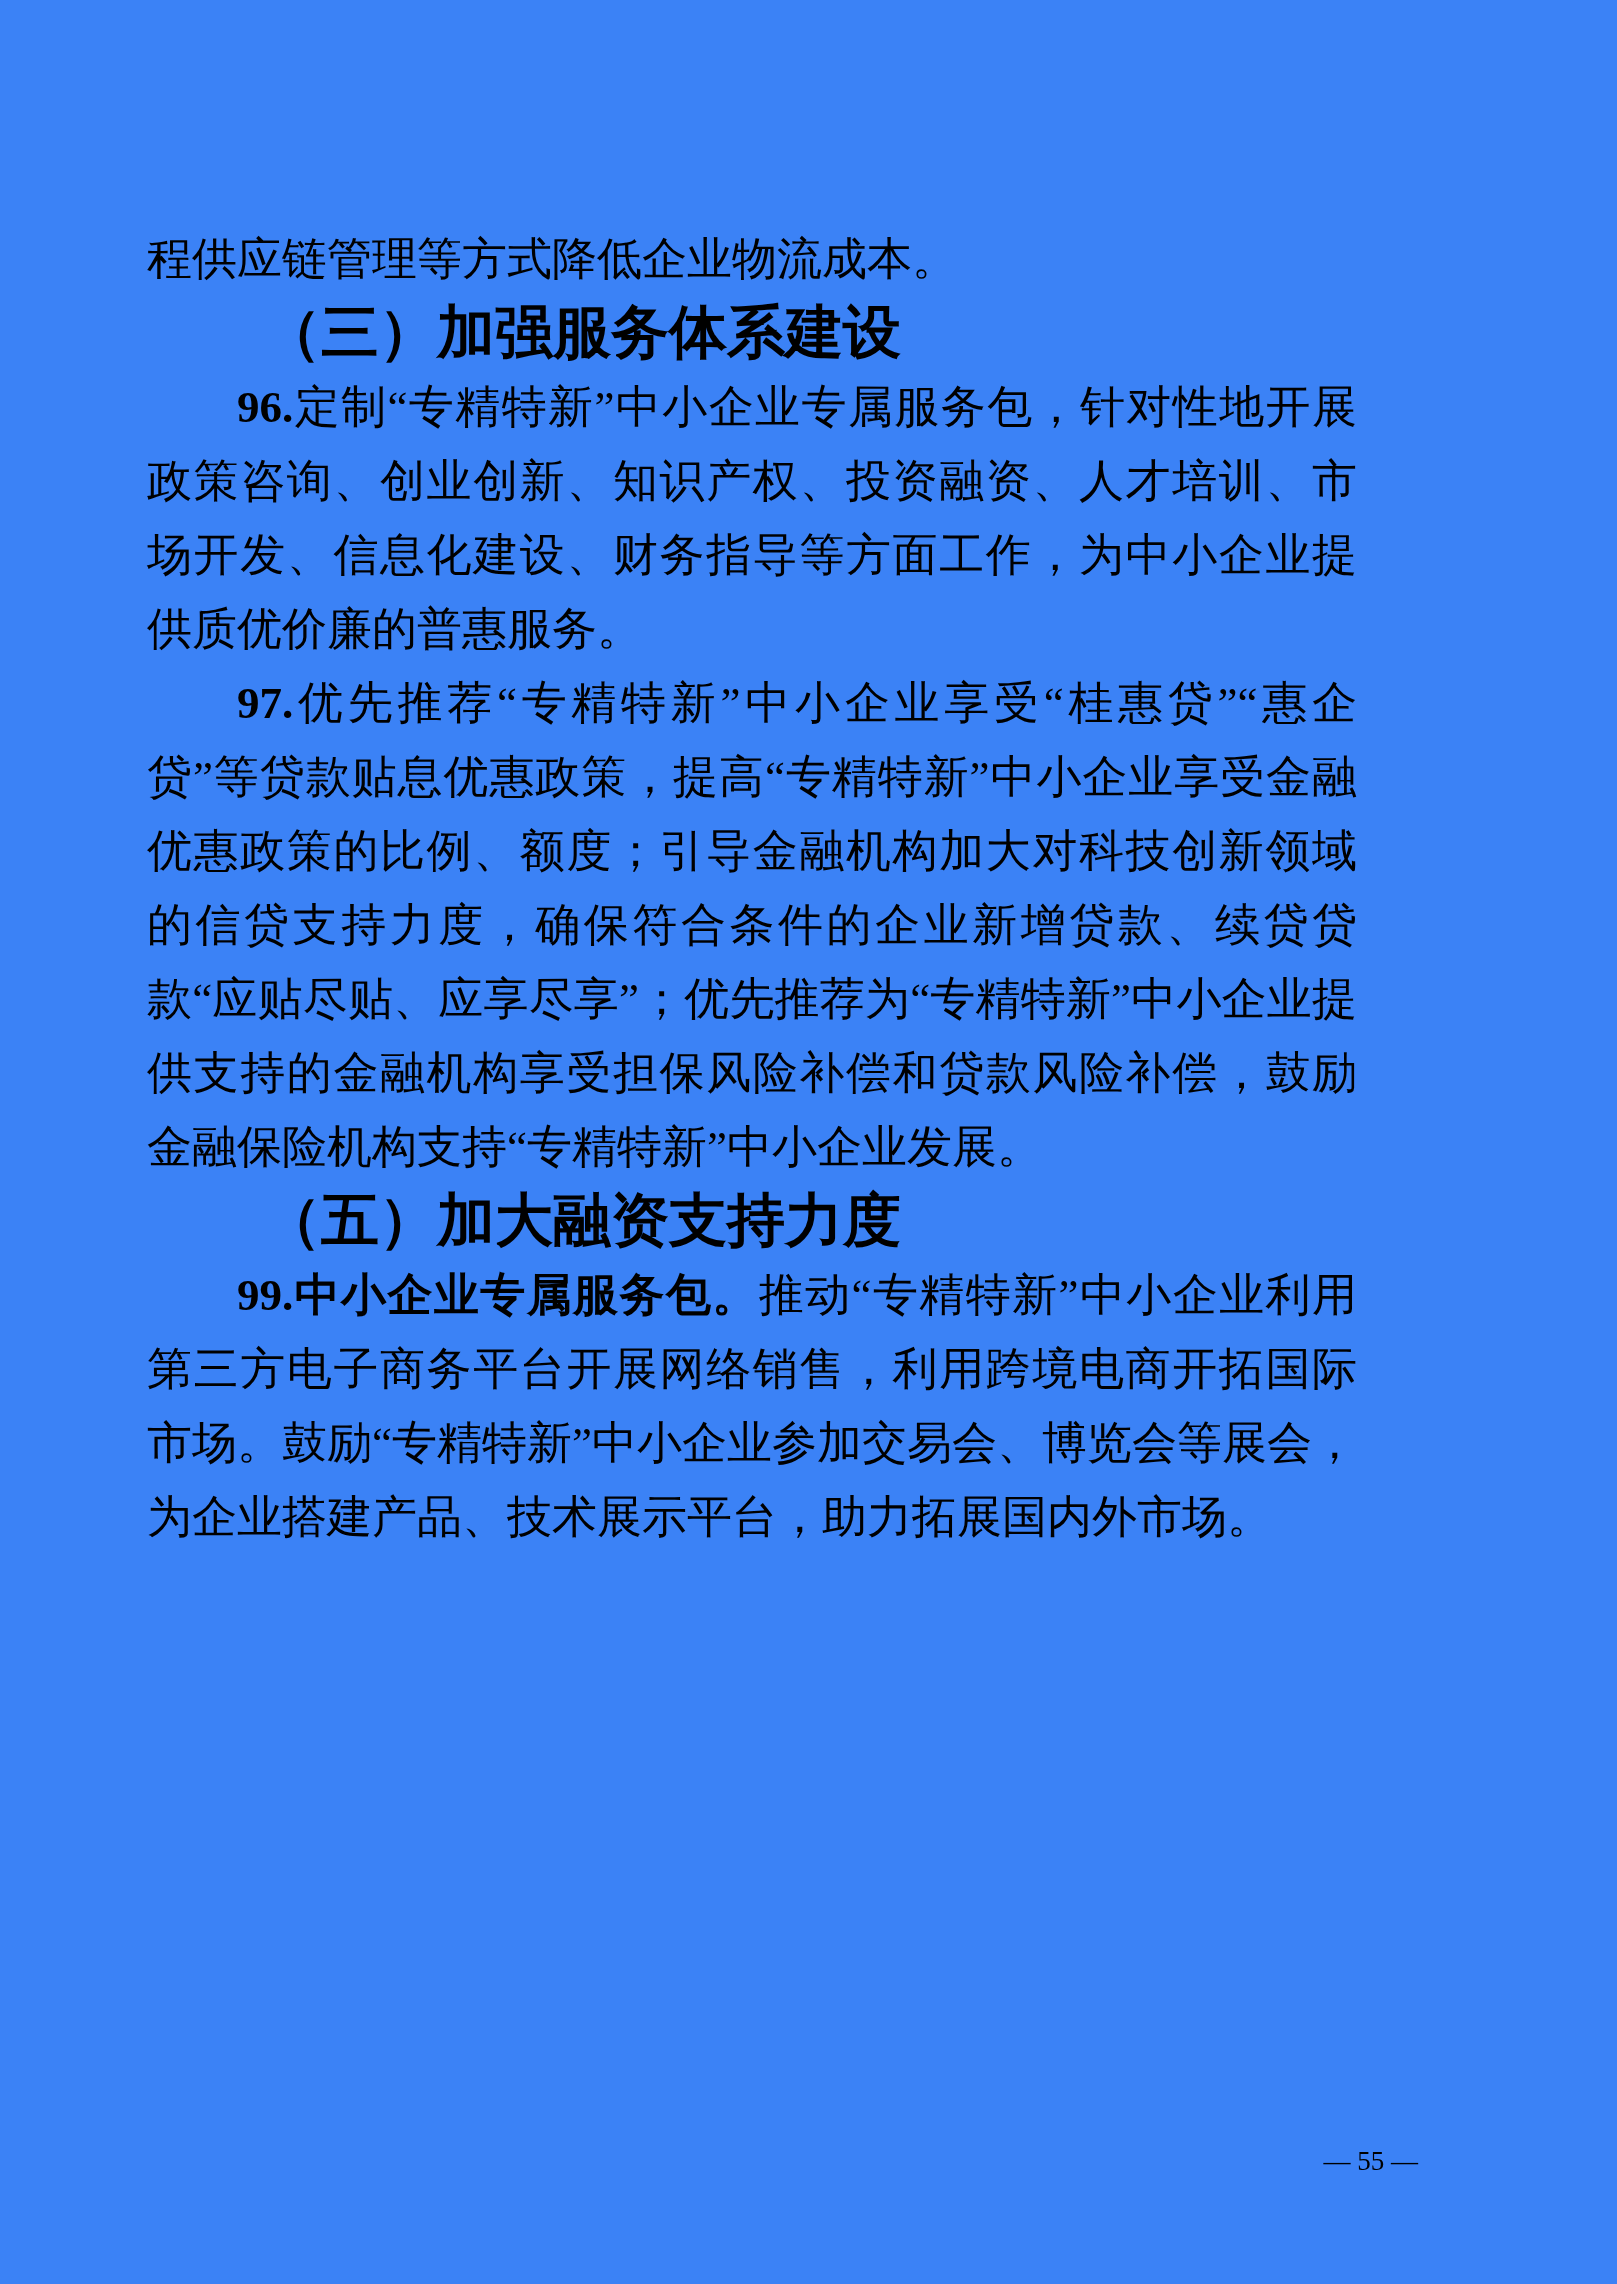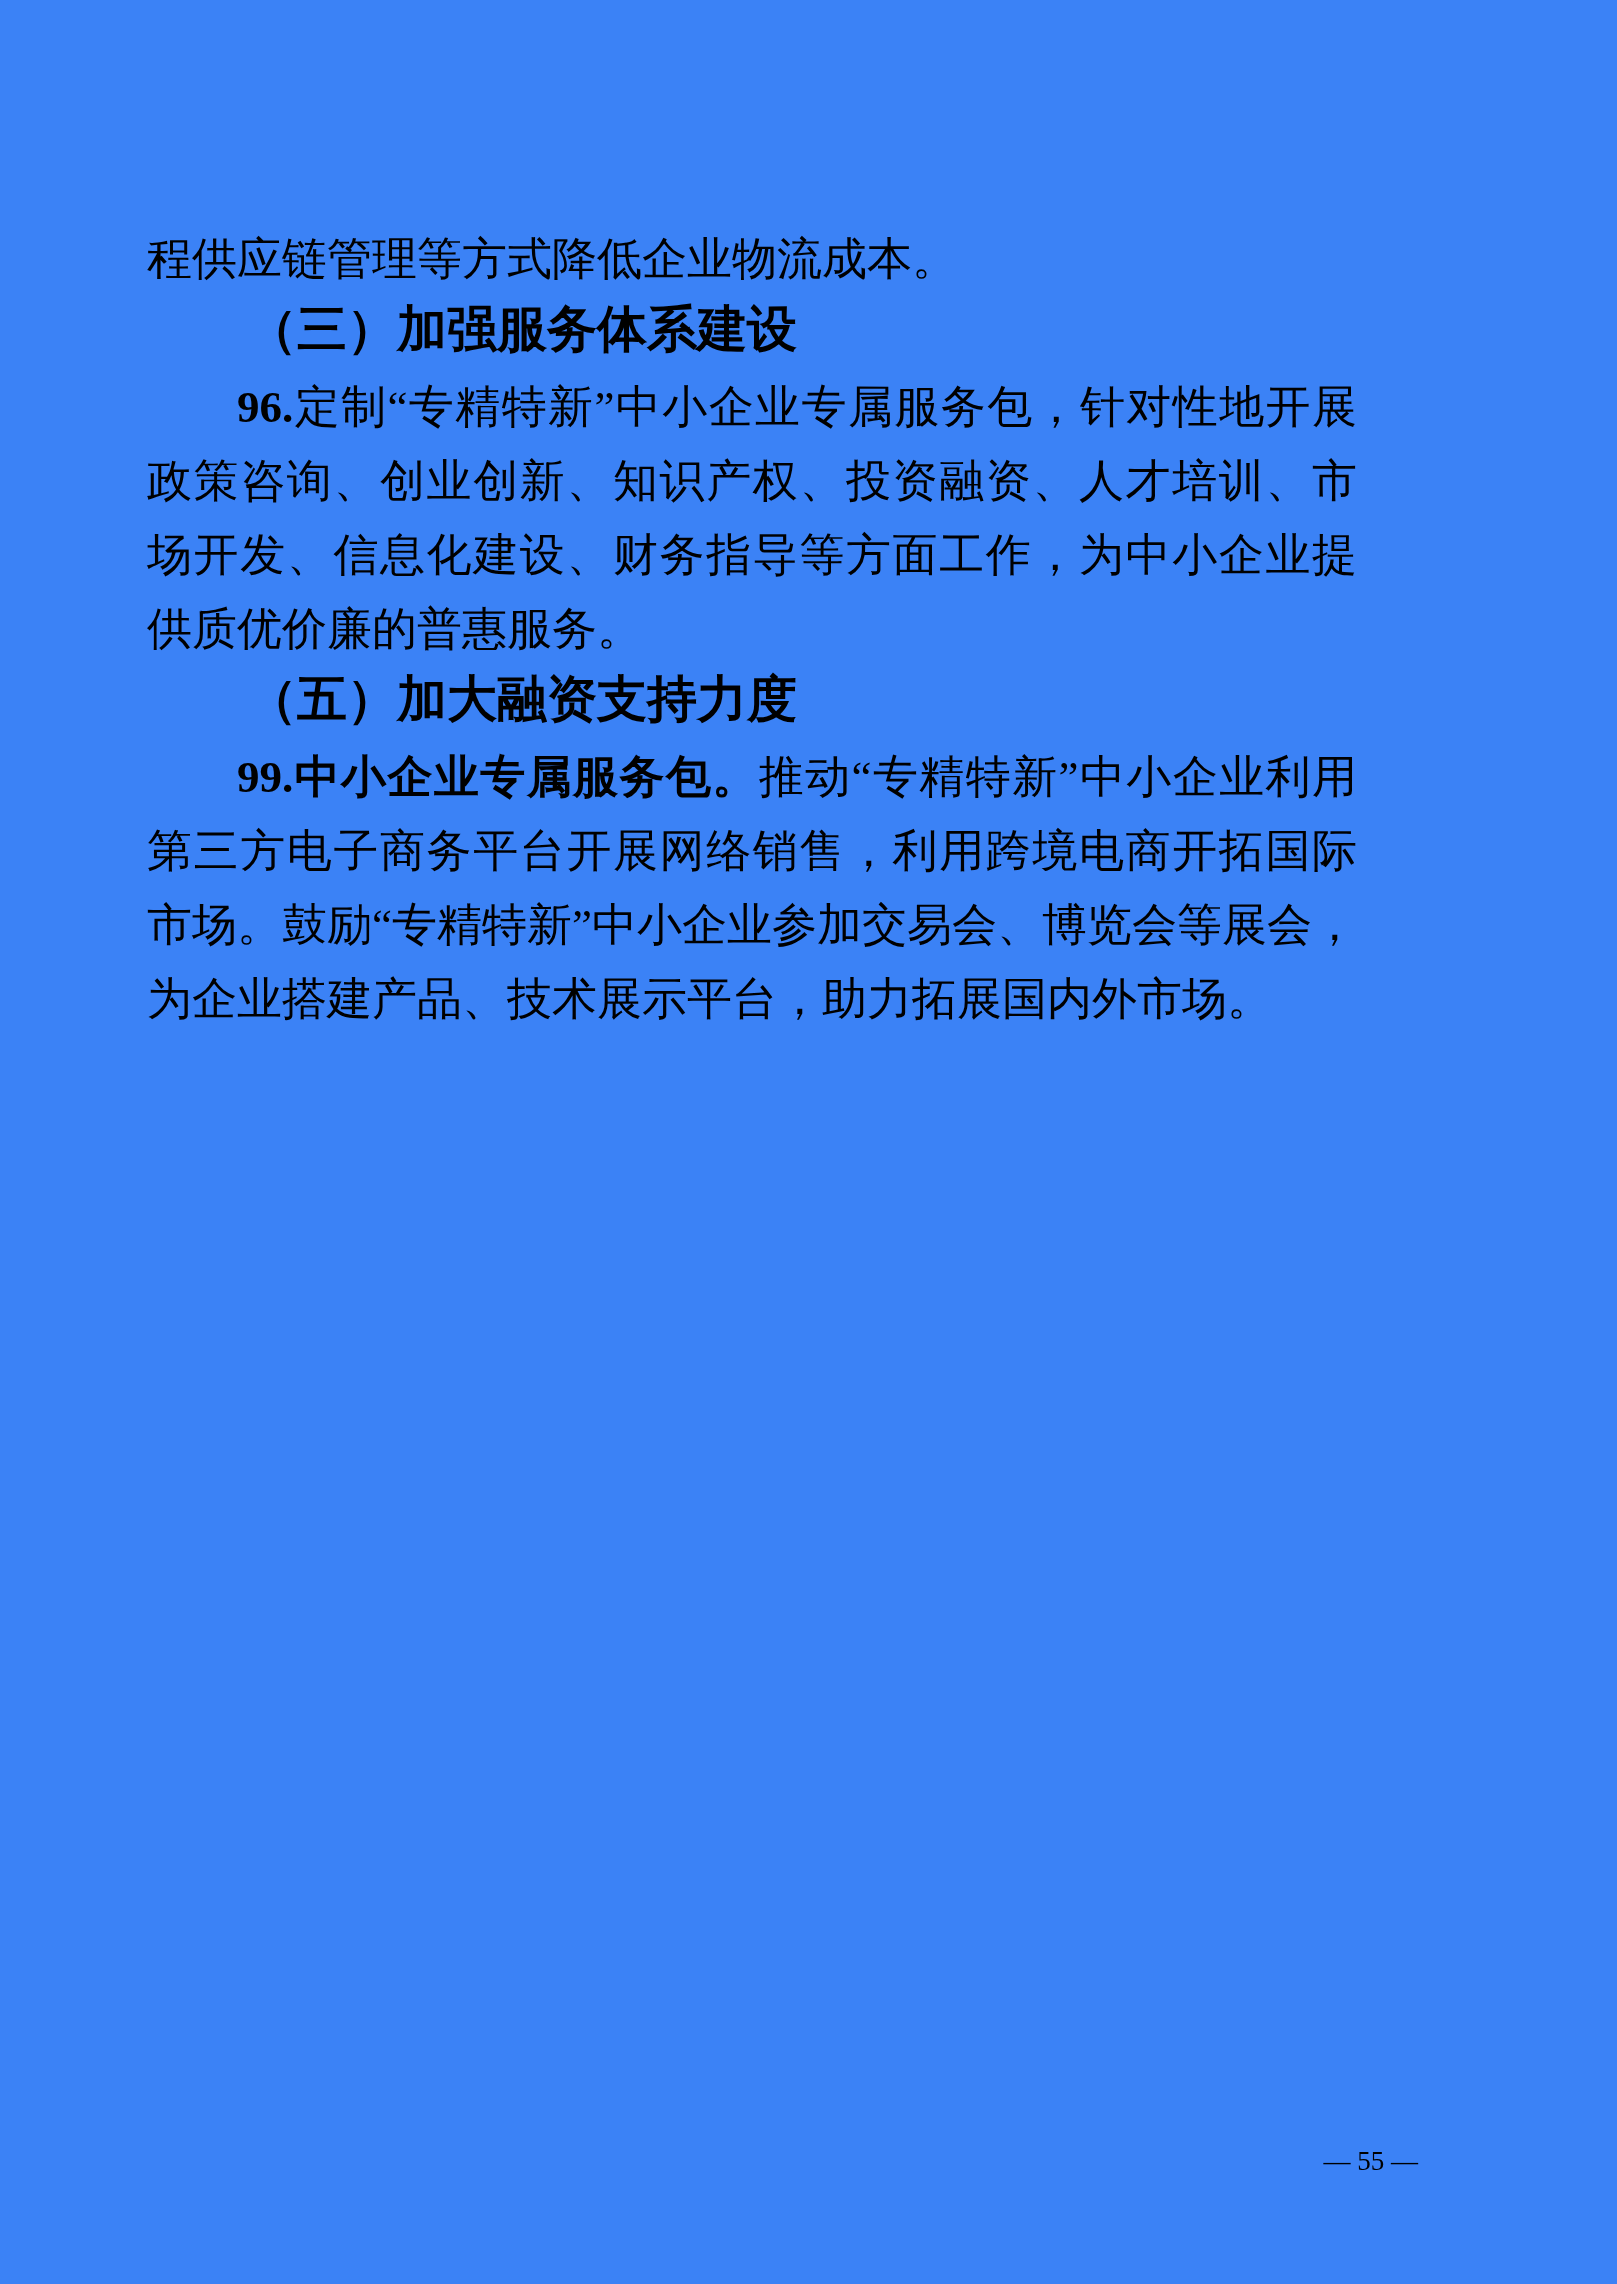--- a/index.html
+++ b/index.html
@@ -31,23 +31,23 @@
     text-justify: inter-character;
   }
   .content p, .content h2 {
     margin: 0;
     padding: 0;
   }
   .para-indent {
     text-indent: 2em;
   }
   .heading {
-    font-family: Liberation Mono, monospace;
+    font-family: Liberation Serif, serif;
     font-weight: 700;
-    font-size: 50px;
+    font-size: 58px;
     text-indent: 2em;
   }
   .item-num {
     font-family: "Liberation Serif", "DejaVu Serif", serif;
     font-weight: 700;
     margin-top: 40px;
   }
   .item-lead {
     font-family: "Liberation Sans", "DejaVu Sans", sans-serif;
     font-weight: 700;
@@ -69,20 +69,21 @@
 <div class="page">
   <div class="content">
 
     <p class="para"><span>程供应链管理等方式降低企业物流成本。</span></p>
 
     <h2 class="heading">（三）加强服务体系建设</h2>
 
     <p class="para para-indent"><span class="item-num">96.</span><span class="item-lead"></span><span>定制“专精特新”中小企业专属服务包，针对性地开展政策咨询、创业创新、知识产权、投资融资、人才培训、市场开发、信息化建设、财务指导等方面工作，为中小企业提供质优价廉的普惠服务。</span></p>
 
 
+    <p class="para para-indent"><span class="item-num">97.</span><span class="item-lead"></span><span>优先推荐“专精特新”中小企业享受“桂惠贷”“惠企贷”等贷款贴息优惠政策，提高“专精特新”中小企业享受金融优惠政策的比例、额度；引导金融机构加大对科技创新领域的信贷支持力度，确保符合条件的企业新增贷款、续贷贷款“应贴尽贴、应享尽享”；优先推荐为“专精特新”中小企业提供支持的金融机构享受担保风险补偿和贷款风险补偿，鼓励金融保险机构支持“专精特新”中小企业发展。</span></p>
 
     <h2 class="heading">（五）加大融资支持力度</h2>
 
 
     <p class="para para-indent"><span class="item-num">99.</span><span class="item-lead">中小企业专属服务包。</span><span>推动“专精特新”中小企业利用第三方电子商务平台开展网络销售，利用跨境电商开拓国际市场。鼓励“专精特新”中小企业参加交易会、博览会等展会，为企业搭建产品、技术展示平台，助力拓展国内外市场。</span></p>
 
   </div>
 
   <div class="footer">— 55 —</div>
 </div>

